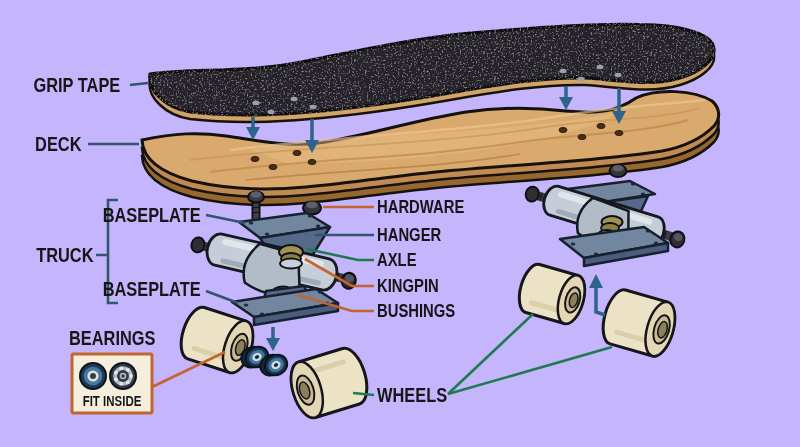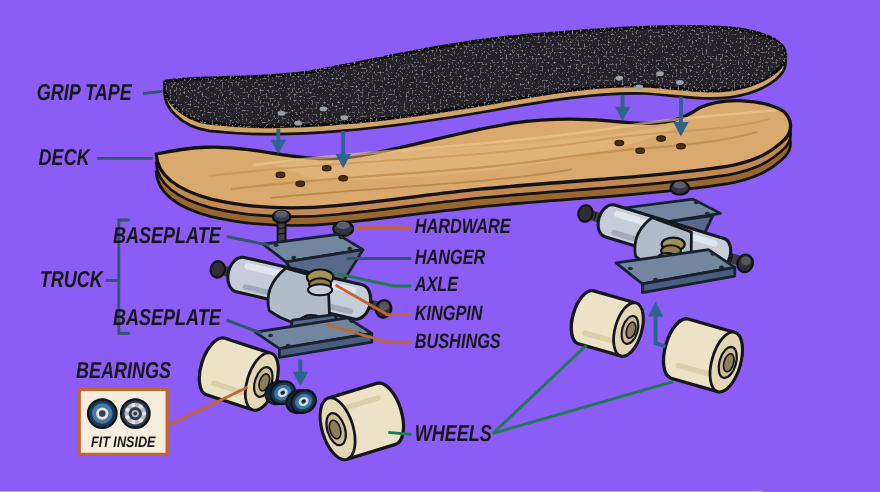--- a/index.html
+++ b/index.html
@@ -1,17 +1,17 @@
 <!DOCTYPE html>
 <html><head>
 <meta charset="utf-8">
 <style>
   html,body{margin:0;padding:0;background:#fff;}
-  .stage{position:relative;width:800px;height:447px;background:#8b5cf6;overflow:hidden;
-         font-family:"Liberation Sans",sans-serif;font-style:italic;}
+  .stage{position:relative;width:800px;height:447px;background:#c4b5fd;overflow:hidden;
+         font-family:"Liberation Sans",sans-serif;}
   .stage svg{position:absolute;left:0;top:0;}
   .lbl{position:absolute;font-weight:bold;font-size:21px;line-height:24px;color:#161616;
        white-space:nowrap;}
   .lbl.ra{transform:scaleX(0.78);transform-origin:right center;}
   .lbl.la{transform:scaleX(0.78);transform-origin:left center;}
   .lbl.sm{font-size:19px;line-height:22px;}
   .lbl.fit{font-size:14px;line-height:16px;transform:scaleX(0.82);transform-origin:center center;
            width:80px;text-align:center;}
 </style>
 </head>

